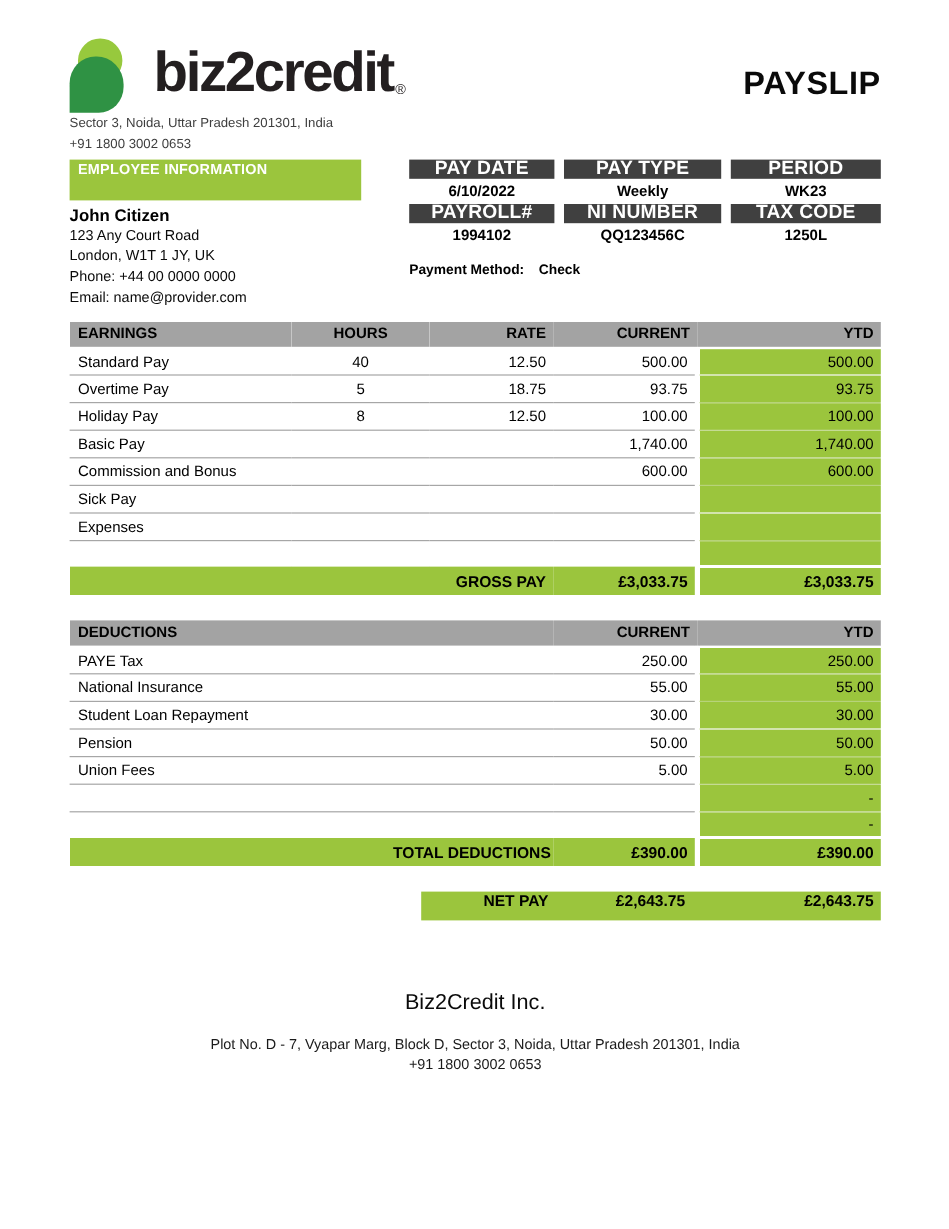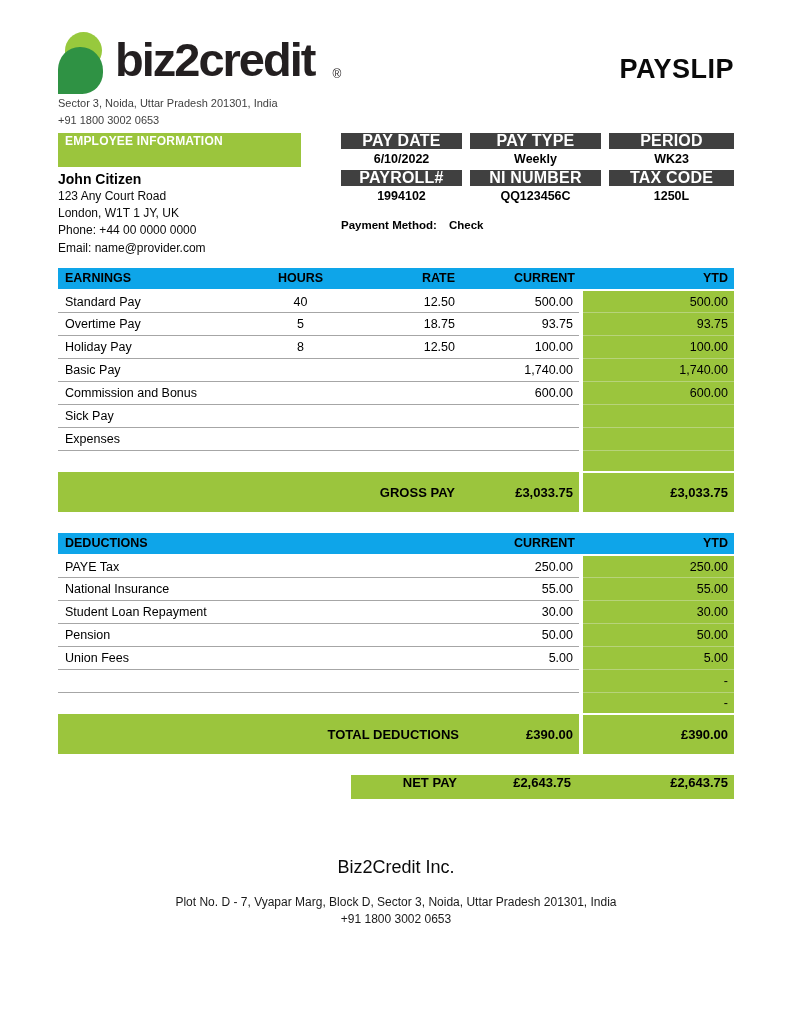--- a/index.html
+++ b/index.html
@@ -20,21 +20,21 @@
   .leaf.light {
     width: 37px; height: 37px; left: 7px; top: 2px;
     background: #97C93D;
     border-radius: 50% 50% 50% 12%;
   }
   .leaf.dark {
     width: 45px; height: 47px; left: 0; top: 17px;
     background: #2F9244;
     border-radius: 48% 50% 46% 0;
   }
-  .wordmark-wrap { display: flex; align-items: flex-end; margin-left: 7px; gap: 16px; }
+  .wordmark-wrap { display: flex; align-items: flex-end; margin-left: 20px; }
   .wordmark {
     font-size: 47px; font-weight: 700; color: #231F20;
     letter-spacing: -2px; line-height: 60px;
   }
   .reg { font-size: 12px; color: #231F20; margin: 0 0 9px 2px; }
   .payslip-title { font-size: 27px; font-weight: 700; color: #0a0a0a; letter-spacing: 0.5px; margin-top: 14px; }
   .company-address { margin-top: 1px; font-size: 11px; color: #3f3f3f; line-height: 16.5px; }
   
   .info-section { display: flex; justify-content: space-between; margin-top: 5px; }
   .employee-col { width: 283px; }
@@ -58,35 +58,35 @@
   }
   .pg-val { height: 17px; line-height: 17px; font-size: 12.5px; font-weight: 700; text-align: center; }
   .payment-method { margin-top: 14px; display: flex; font-size: 11.5px; font-weight: 700; }
   .pm-label { width: 108px; }
   
   table { border-collapse: collapse; table-layout: fixed; width: 676px; }
   .earnings { margin-top: 11px; }
   .deductions { margin-top: 21px; }
   th, td { font-size: 12.5px; overflow: hidden; white-space: nowrap; }
   thead th {
-    background: #0ea5e9; height: 22px; font-weight: 700; color: #000;
+    background: #a3a3a3; height: 22px; font-weight: 700; color: #000;
     border-bottom: 2px solid #fff;
   }
   .al { text-align: left; padding-left: 7px; }
   .ac { text-align: center; margin-top: 28px; }
   .ar { text-align: right; padding-right: 6px; }
   tbody td { height: 23px; border-bottom: 1px solid #a6a6a6; background: #fff; }
   td.ytd {
     background: #9BC53D; border-left: 4px solid #fff;
     border-bottom: 1px solid #b7d37a;
   }
   tr.spacer td { border-bottom: 1px solid #fff; height: 21px; }
   tr.spacer td.ytd { border-bottom: 2px solid #fff; }
   tr.total td {
-    background: #9BC53D; font-weight: 700; font-size: 13px; height: 40px;
+    background: #9BC53D; font-weight: 700; font-size: 13px; height: 24px;
     border-bottom: none; border-top: 1px solid #9e9e9e;
   }
   tr.total td.ytd { border-top: 2px solid #fff; }
   
   .netpay-bar {
     margin-top: 21px; margin-left: 293px; width: 383px; height: 24px;
     background: #9BC53D; display: flex; align-items: flex-start;
     font-weight: 700; font-size: 13px;
   }
   .np-label { width: 106px; text-align: right; }

